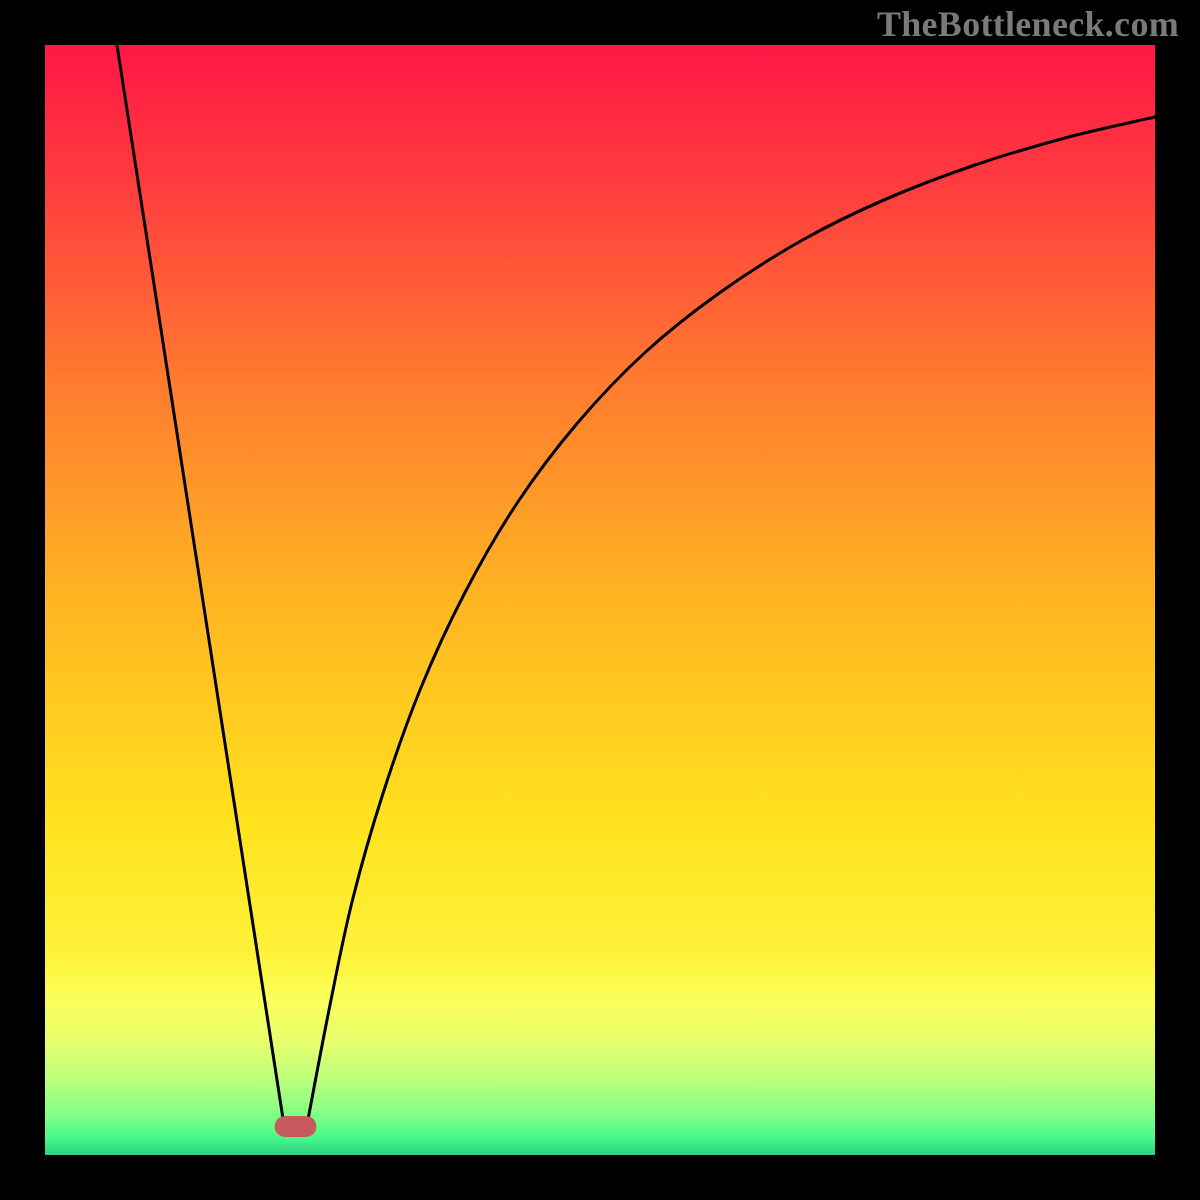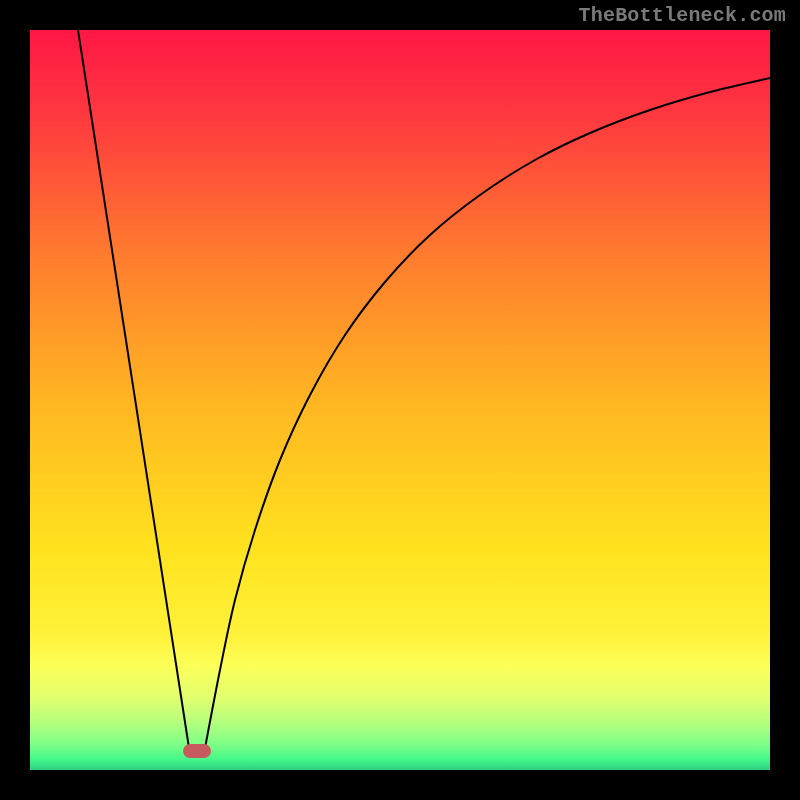--- a/index.html
+++ b/index.html
@@ -19,22 +19,22 @@
     overflow: hidden;
   }
   .gradient {
     position: absolute;
     inset: 0;
   }
   .watermark {
     position: absolute;
     top: 4px;
     right: 14px;
-    font-family: Liberation Mono, monospace;
-    font-size: 20px;
+    font-family: Liberation Serif, serif;
+    font-size: 24px;
     font-weight: 700;
     color: #7a7a7a;
     letter-spacing: 0.2px;
   }
   .curve {
     position: absolute;
     inset: 0;
   }
   .marker {
     position: absolute;

